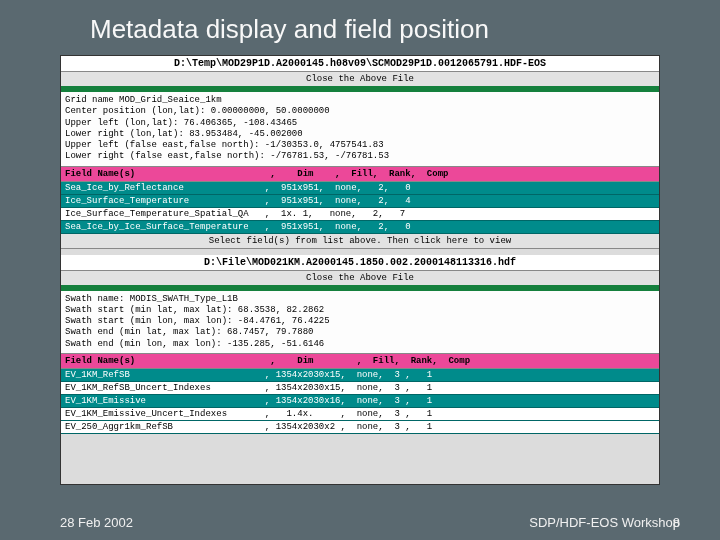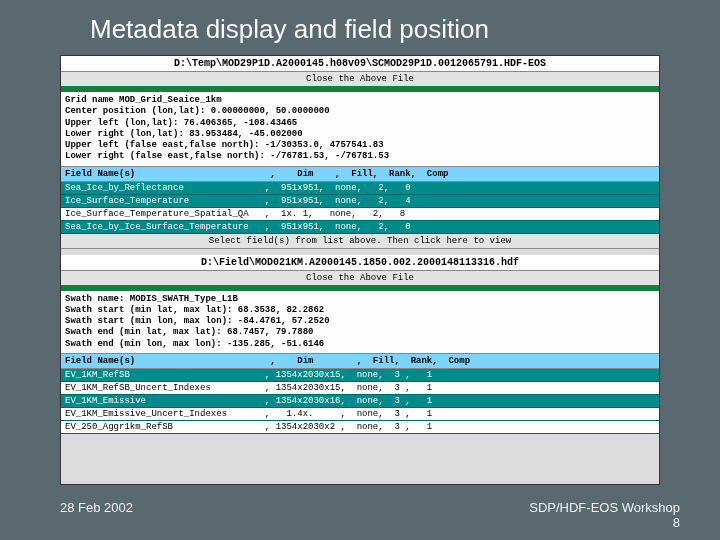--- a/index.html
+++ b/index.html
@@ -44,24 +44,23 @@
     cursor: pointer;
   }
   .meta-block {
     background: #fdfdfd;
     font-size: 9px;
     line-height: 1.25;
     padding: 3px 4px;
     border-bottom: 1px solid #888;
     white-space: pre;
     overflow: hidden;
-    font-weight: bold;
   }
   .field-head {
-    background: #7dd3fc;
+    background: #ec4899;
     font-size: 9px;
     padding: 2px 4px;
     border-bottom: 1px solid #888;
     white-space: pre;
     font-weight: bold;
   }
   .field-list {
     background: #5eead4;
   }
   .field-row {
@@ -85,21 +84,20 @@
   }
   .footer {
     position: absolute;
     bottom: 10px;
     left: 60px;
     right: 40px;
     color: #f0f0f0;
     font-size: 13px;
     display: flex;
     justify-content: space-between;
-    flex-direction: column;
   }
   .footer .center { position:absolute; left:0; right:0; text-align:right; }
   .footer .right { margin-left:auto; }
 </style>
 </head>
 <body>
 
 <div class="slide-title">Metadata display and field position</div>
 
 <div class="panel-area">
@@ -109,32 +107,32 @@
   <div class="meta-block">Grid name MOD_Grid_Seaice_1km
 Center position (lon,lat): 0.00000000, 50.0000000
 Upper left (lon,lat): 76.406365, -108.43465
 Lower right (lon,lat): 83.953484, -45.002000
 Upper left (false east,false north): -1/30353.0, 4757541.83
 Lower right (false east,false north): -/76781.53, -/76781.53</div>
   <div class="field-head">Field Name(s)                         ,    Dim    ,  Fill,  Rank,  Comp</div>
   <div class="field-list" id="list1">
       <div class="field-row">Sea_Ice_by_Reflectance               ,  951x951,  none,   2,   0</div>
       <div class="field-row">Ice_Surface_Temperature              ,  951x951,  none,   2,   4</div>
-      <div class="field-row unsel">Ice_Surface_Temperature_Spatial_QA   ,  1x. 1,   none,   2,   8</div>
+      <div class="field-row unsel">Ice_Surface_Temperature_Spatial_QA   ,  1x. 1,   none,   2,   7</div>
       <div class="field-row">Sea_Ice_by_Ice_Surface_Temperature   ,  951x951,  none,   2,   0</div>
     </div>
   <div class="instruct">Select field(s) from list above.  Then click here to view</div>
 
   <div style="height:6px;background:#dcdcdc"></div>
 
-  <div class="file-title">D:\Field\MOD021KM.A2000145.1850.002.2000148113316.hdf</div>
+  <div class="file-title">D:\File\MOD021KM.A2000145.1850.002.2000148113316.hdf</div>
   <div class="close-btn">Close the Above File</div>
   <div class="meta-block">Swath name: MODIS_SWATH_Type_L1B
 Swath start (min lat, max lat): 68.3538, 82.2862
-Swath start (min lon, max lon): -84.4761, 57.2520
+Swath start (min lon, max lon): -84.4761, 76.4225
 Swath end (min lat, max lat): 68.7457, 79.7880
 Swath end (min lon, max lon): -135.285, -51.6146</div>
   <div class="field-head">Field Name(s)                         ,    Dim        ,  Fill,  Rank,  Comp</div>
   <div class="field-list" id="list2">
       <div class="field-row">EV_1KM_RefSB                         , 1354x2030x15,  none,  3 ,   1</div>
       <div class="field-row unsel">EV_1KM_RefSB_Uncert_Indexes          , 1354x2030x15,  none,  3 ,   1</div>
       <div class="field-row">EV_1KM_Emissive                      , 1354x2030x16,  none,  3 ,   1</div>
       <div class="field-row unsel">EV_1KM_Emissive_Uncert_Indexes       ,   1.4x.     ,  none,  3 ,   1</div>
       <div class="field-row unsel">EV_250_Aggr1km_RefSB                 , 1354x2030x2 ,  none,  3 ,   1</div>
     </div>

